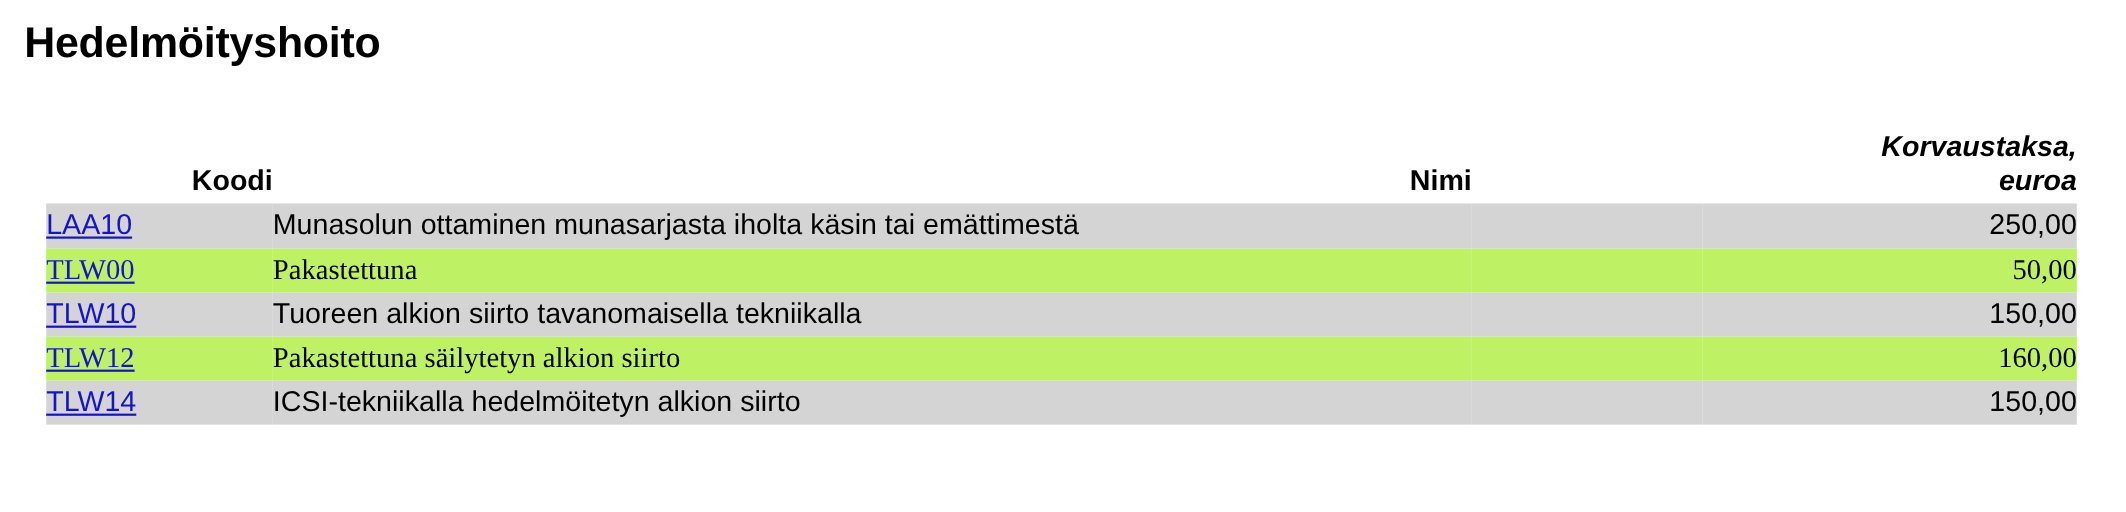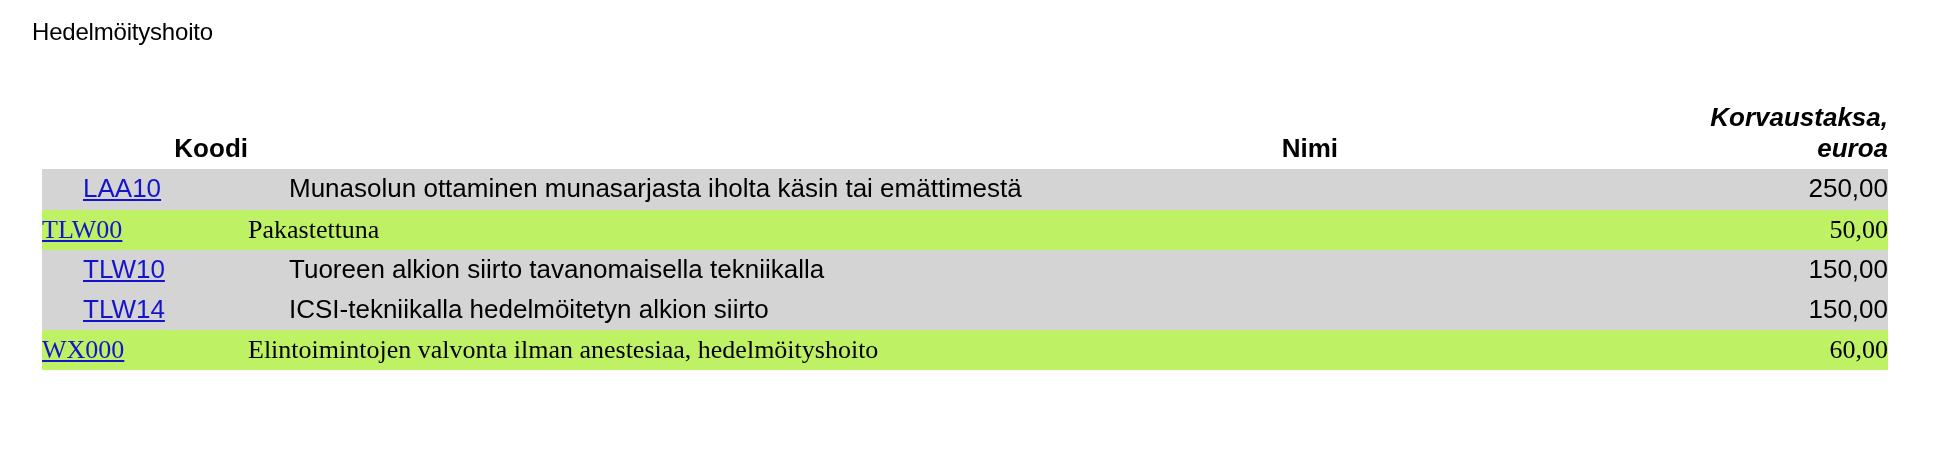--- a/index.html
+++ b/index.html
@@ -12,23 +12,23 @@
     height: 465px;
     font-family: "Liberation Sans", sans-serif;
     color: #000000;
     overflow: hidden;
   }
   .page {
     padding: 18px 0 0 0;
     box-sizing: border-box;
   }
   .page-title {
-    font-size: 24px;
-    font-weight: normal;
-    margin: 0 0 0 32px;
+    font-size: 39px;
+    font-weight: bold;
+    margin: 0 0 0 22px;
     letter-spacing: -0.2px;
   }
   .table-wrap {
     margin: 56px 0 0 42px;
     width: 1846px;
   }
   table.price-table {
     border-collapse: collapse;
     width: 100%;
     table-layout: fixed;
@@ -48,21 +48,21 @@
   table.price-table td {
     padding: 4px 0 5px 0;
     line-height: 1.2;
     vertical-align: top;
   }
   td.cell-code { text-align: left; }
   td.cell-name { text-align: left; margin-left: 24px; }
   td.cell-spacer { text-align: left; }
   td.cell-rate { text-align: right; }
 
-  tr.row-shaded td { background: #d4d4d4; padding-left: 41px; }
+  tr.row-shaded td { background: #d4d4d4; }
   tr.row-plain  td { background: #bef264; font-family: Liberation Serif, serif; }
 
   .code-link {
     color: #1414cc;
     text-decoration: underline;
     cursor: pointer;
   }
   .hdr-rate-line { display: block; }
 </style>
 </head>
@@ -97,29 +97,29 @@
             <td class="cell-name">Pakastettuna</td>
             <td class="cell-spacer"></td>
             <td class="cell-rate">50,00</td>
           </tr>
           <tr class="row-shaded">
             <td class="cell-code"><a class="code-link">TLW10</a></td>
             <td class="cell-name">Tuoreen alkion siirto tavanomaisella tekniikalla</td>
             <td class="cell-spacer"></td>
             <td class="cell-rate">150,00</td>
           </tr>
+          <tr class="row-plain">
+            <td class="cell-code"><a class="code-link">TLW12</a></td>
+            <td class="cell-name">Pakastettuna säilytetyn alkion siirto</td>
+            <td class="cell-spacer"></td>
+            <td class="cell-rate">160,00</td>
+          </tr>
           <tr class="row-shaded">
             <td class="cell-code"><a class="code-link">TLW14</a></td>
             <td class="cell-name">ICSI-tekniikalla hedelmöitetyn alkion siirto</td>
             <td class="cell-spacer"></td>
             <td class="cell-rate">150,00</td>
-          </tr>
-          <tr class="row-plain">
-            <td class="cell-code"><a class="code-link">WX000</a></td>
-            <td class="cell-name">Elintoimintojen valvonta ilman anestesiaa, hedelmöityshoito</td>
-            <td class="cell-spacer"></td>
-            <td class="cell-rate">60,00</td>
           </tr>
         </tbody>
     </table>
   </div>
 
 </div>
 
 </body></html>

